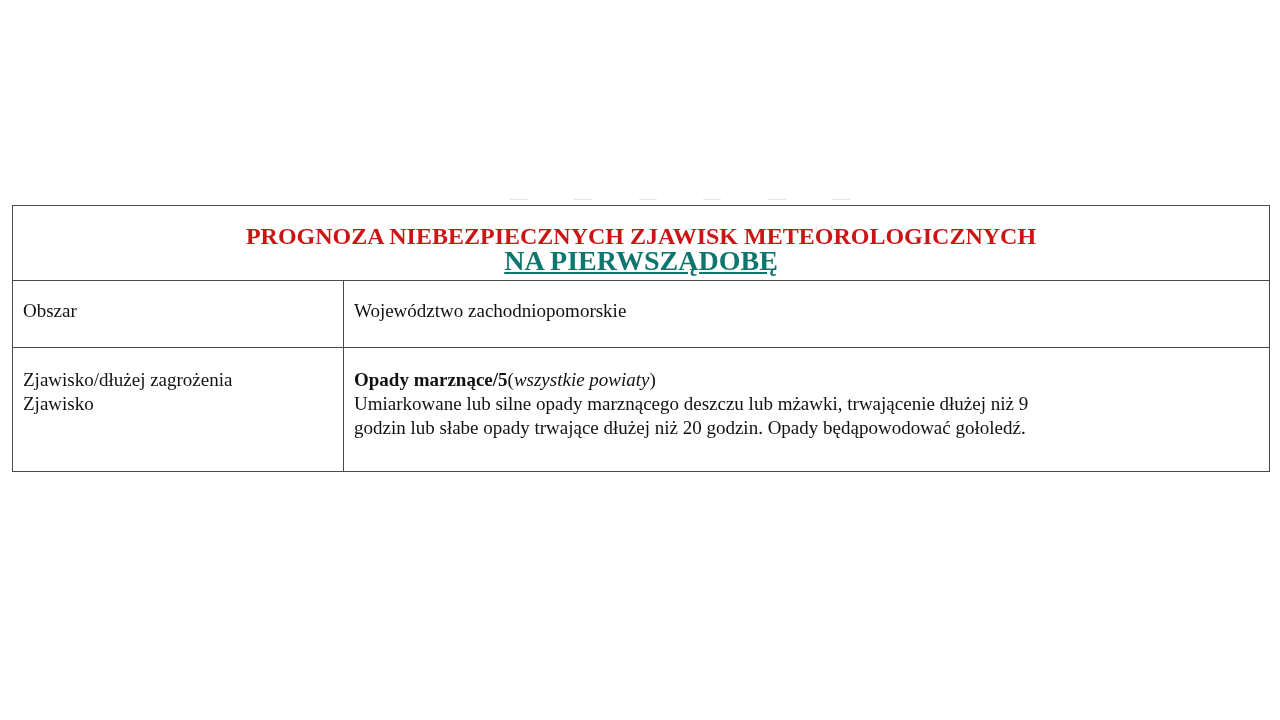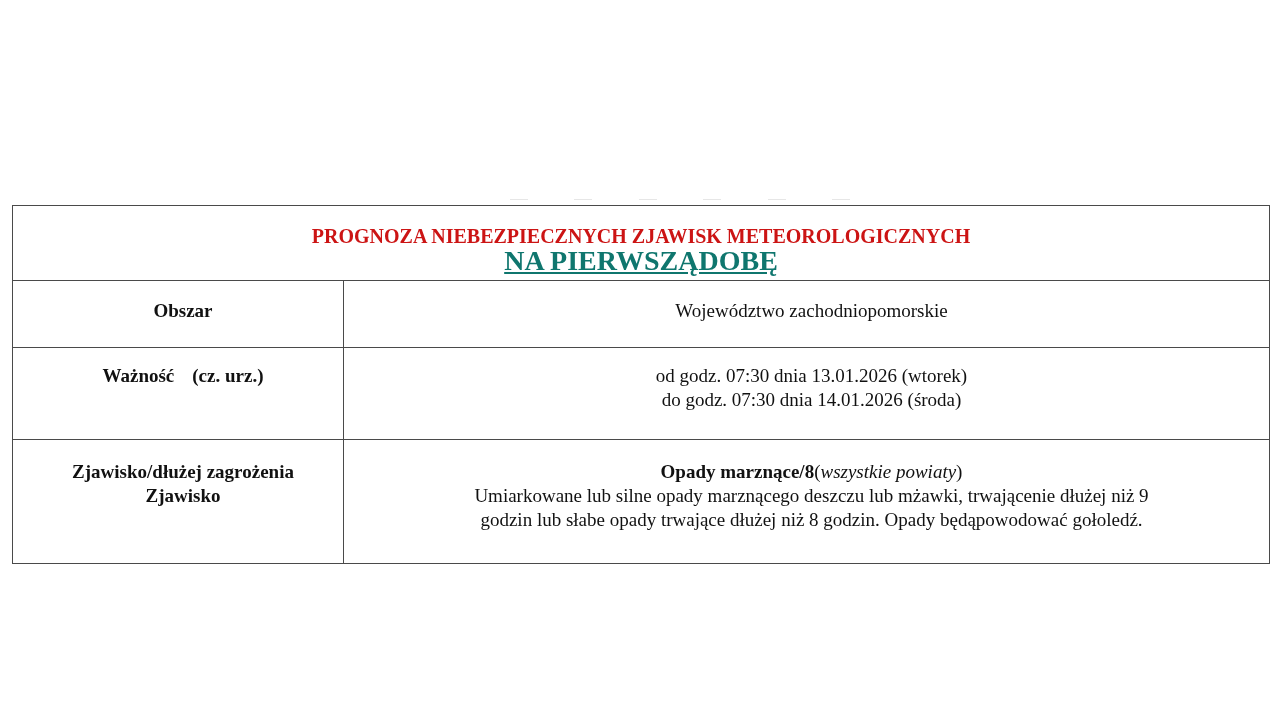--- a/index.html
+++ b/index.html
@@ -50,44 +50,42 @@
     .title-cell {
       height: 74px;
       text-align: center;
       font-weight: bold;
       vertical-align: top;
     }
     .title-line1 {
       display: block;
       color: #cc1414;
       padding-top: 18px;
-      font-size: 20px;
+      font-size: 24px;
       line-height: 24px;
     }
     .title-line2 {
       display: block;
       color: #0f766e;
       font-size: 28px;
       line-height: 25px;
       text-decoration: underline;
     }
     .row-area td { height: 48px; }
     .row-validity td { height: 75px; }
     .row-phenomenon td { height: 103px; }
     .label-cell {
-      font-weight: bold;
+      font-weight: normal;
       padding-left: 10px !important;
-      text-align: center;
     }
     .row-area .label-cell, .row-area .value-cell { padding-top: 18px !important; }
     .row-validity .label-cell, .row-validity .value-cell { padding-top: 16px !important; }
     .row-phenomenon .label-cell, .row-phenomenon .value-cell { padding-top: 20px !important; }
     .value-cell {
       padding-left: 10px !important;
-      text-align: center;
     }
     .label-gap {
       display: inline-block;
       width: 18px;
     }
     .line { display: block; white-space: nowrap; }
     .bold { font-weight: bold; }
     .italic { font-style: italic; }
   </style>
 </head>
@@ -115,34 +113,25 @@
     </td>
   </tr>
   <tr class="row-area">
     <td class="label-cell">
       <span>Obszar</span>
     </td>
     <td class="value-cell">
       <span>Województwo zachodniopomorskie</span>
     </td>
   </tr>
-  <tr class="row-validity">
-    <td class="label-cell">
-      <span>Ważność</span><span class="label-gap"></span><span>(cz. urz.)</span>
-    </td>
-    <td class="value-cell">
-      <span class="line">od godz. 07:30 dnia 13.01.2026 (wtorek)</span>
-      <span class="line">do godz. 07:30 dnia 14.01.2026 (środa)</span>
-    </td>
-  </tr>
   <tr class="row-phenomenon">
     <td class="label-cell">
       <span class="line">Zjawisko/dłużej zagrożenia</span>
       <span class="line">Zjawisko</span>
     </td>
     <td class="value-cell">
-      <span class="line"><span class="bold">Opady marznące/8</span><span>(</span><span class="italic">wszystkie powiaty</span><span>)</span></span>
+      <span class="line"><span class="bold">Opady marznące/5</span><span>(</span><span class="italic">wszystkie powiaty</span><span>)</span></span>
       <span class="line">Umiarkowane lub silne opady marznącego deszczu lub mżawki, trwającenie dłużej niż 9</span>
-      <span class="line">godzin lub słabe opady trwające dłużej niż 8 godzin. Opady będąpowodować  gołoledź.</span>
+      <span class="line">godzin lub słabe opady trwające dłużej niż 20 godzin. Opady będąpowodować  gołoledź.</span>
     </td>
   </tr>
 </tbody>
   </table>
 
 </body></html>

